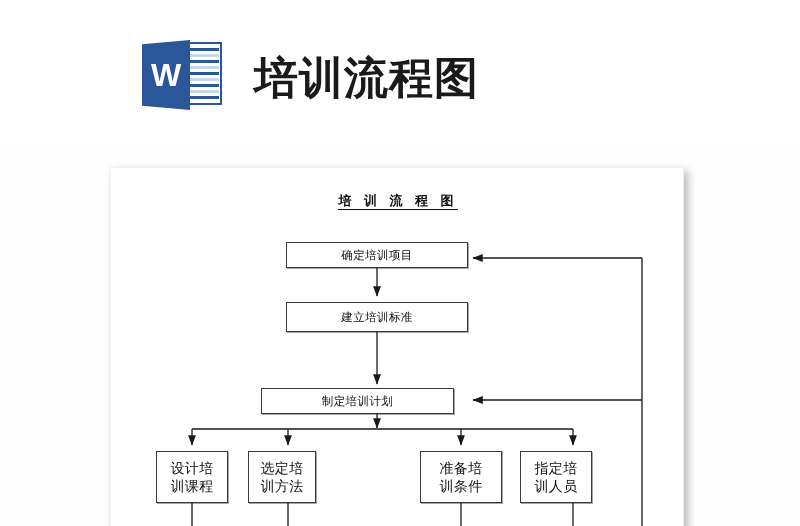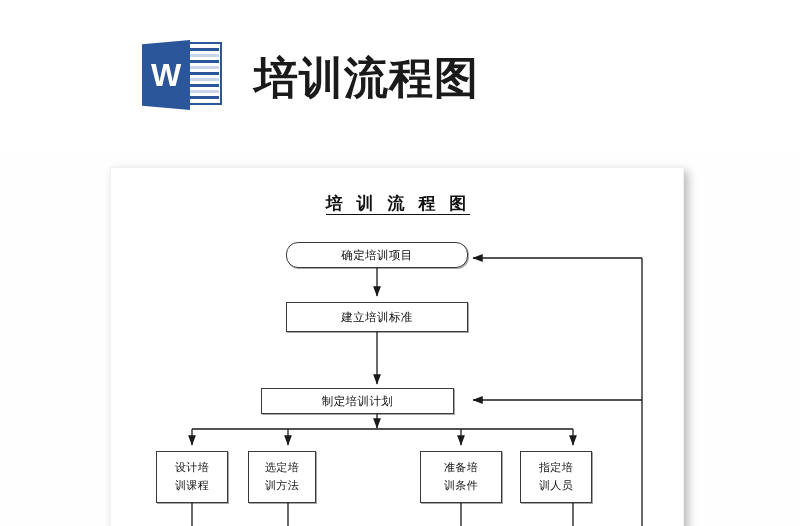--- a/index.html
+++ b/index.html
@@ -124,33 +124,33 @@
     text-align: center;
     color: #111111;
     font-family: "DejaVu Serif", "Liberation Serif", serif;
     font-size: 11px;
     line-height: 16px;
     letter-spacing: 0.4px;
     box-shadow: 1px 1px 0 rgba(0,0,0,0.35);
   }
   .node.wide { font-size: 11.5px; }
   .node.small {
-    font-size: 11px;
+    font-size: 14px;
     line-height: 18px;
   }
   .node .txt { display: block; }
 
   .doc-title {
     position: absolute;
     left: 0;
     top: 24px;
     width: 574px;
     text-align: center;
     font-family: "DejaVu Serif", "Liberation Serif", serif;
-    font-size: 17px;
+    font-size: 13px;
     font-weight: bold;
     color: #111111;
     letter-spacing: 4px;
   }
   .doc-title span {
     border-bottom: 1px solid #111111;
     padding-bottom: 1px;
   }
 </style>
 </head>
@@ -215,21 +215,21 @@
 
           <line x1="531" y1="90" x2="531" y2="400"></line>
 
           <line x1="531" y1="90" x2="362" y2="90" marker-end="url(#ah)"></line>
 
           <line x1="531" y1="232" x2="362" y2="232" marker-end="url(#ah)"></line>
         </g>
       </svg>
     </div>
 
-    <div class="node wide" style="left:175px; top:74px; width:182px; height:26px;border-radius:12px;">
+    <div class="node wide" style="left:175px; top:74px; width:182px; height:26px;">
       <span class="txt">确定培训项目</span>
     </div>
 
     <div class="node wide" style="left:175px; top:134px; width:182px; height:30px;">
       <span class="txt">建立培训标准</span>
     </div>
 
     <div class="node wide" style="left:150px; top:220px; width:193px; height:26px;">
       <span class="txt">制定培训计划</span>
     </div>

